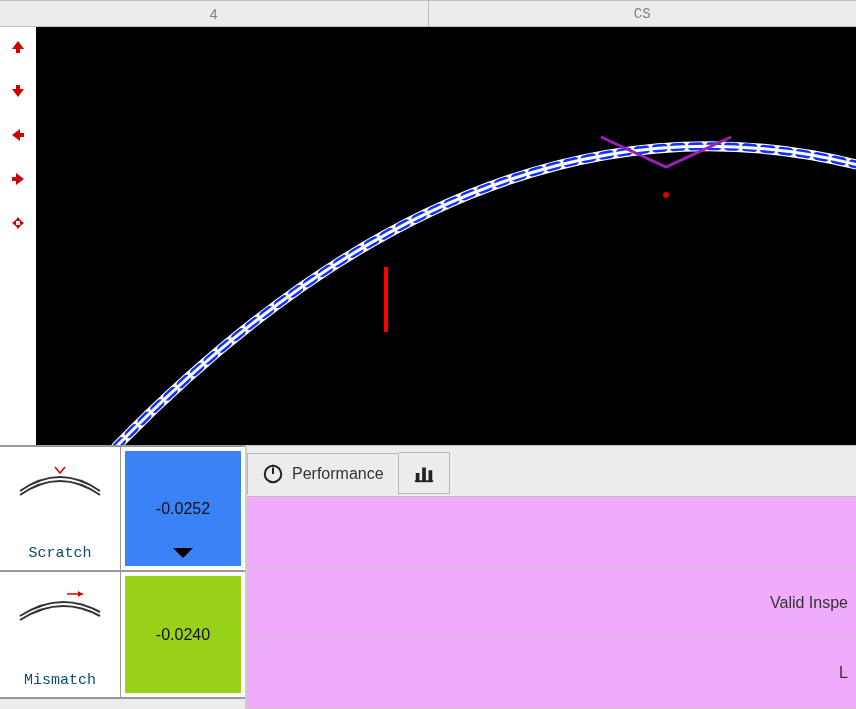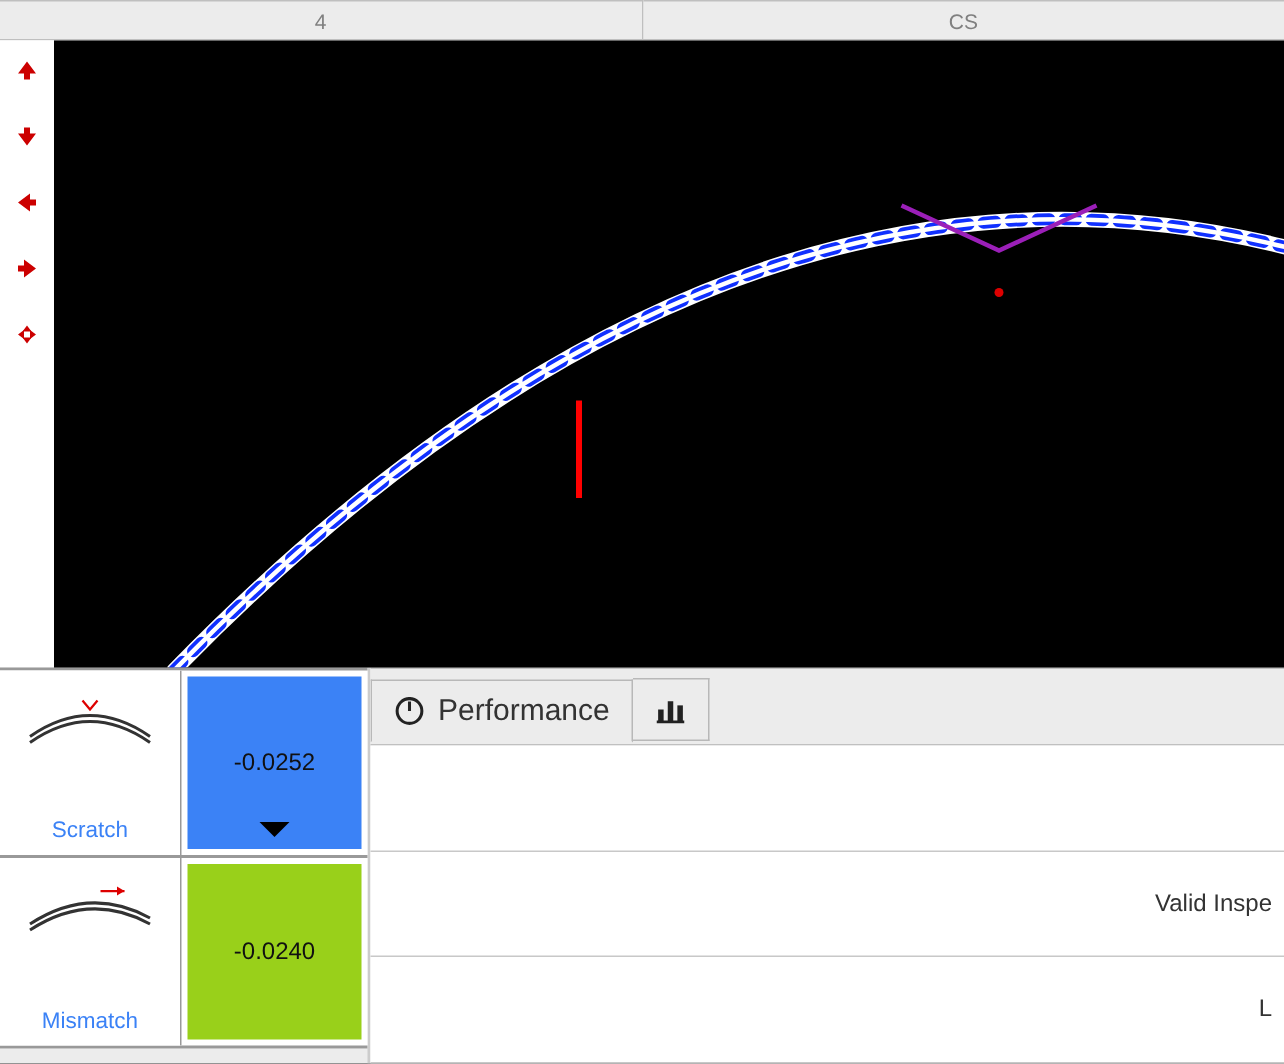--- a/index.html
+++ b/index.html
@@ -25,21 +25,21 @@
     flex: 1;
     border-right: 1px solid #bfbfbf;
     border-top: 1px solid #bfbfbf;
     display: flex;
     align-items: center;
     justify-content: center;
     color: #808080;
     font-size: 14px;
     background: #ececec;
   }
-  .header-cell:last-child { border-right: none; }
+  .header-cell:last-child { border-right: none; font-family: Liberation Mono, monospace; }
 
   
   .viewport-container {
     display: flex;
     height: 418px;
     background: #fff;
   }
   .tool-palette {
     width: 36px;
     background: #fff;
@@ -97,22 +97,23 @@
   .defect-icon-cell .iconwrap {
     width: 90px;
     height: 40px;
     margin-top: 8px;
     display:flex;
     align-items:center;
     justify-content:center;
   }
   .defect-label {
     font-size: 15px;
-    color: #3b82f6;
+    color: #0c4a6e;
     padding-bottom: 2px;
+    font-family: Liberation Mono, monospace;
   }
   .defect-value-cell {
     flex: 1;
     display: flex;
     flex-direction: column;
     align-items: center;
     justify-content: center;
     font-size: 16px;
     color: #111;
     position: relative;
@@ -148,36 +149,36 @@
   }
   .tab {
     height: 42px;
     display: flex;
     align-items: center;
     gap: 8px;
     padding: 0 14px;
     border: 1px solid #b8b8b8;
     margin: 4px 0 0 0;
     background: #ececec;
-    font-size: 20px;
+    font-size: 16px;
     color: #333;
     cursor: pointer;
     white-space: nowrap;
   }
   .tab.active {
     background: #ececec;
     border-bottom: 1px solid #ececec;
     position: relative;
     top: 1px;
   }
   .tab + .tab { border-left: none; }
 
   .content-area {
     flex: 1;
-    background: #ffffff;
+    background: #f0abfc;
     display: flex;
     flex-direction: column;
   }
   .content-row {
     flex: 1;
     border-bottom: 1px solid #c8c8c8;
     display: flex;
     align-items: center;
     justify-content: flex-end;
     padding-right: 8px;

